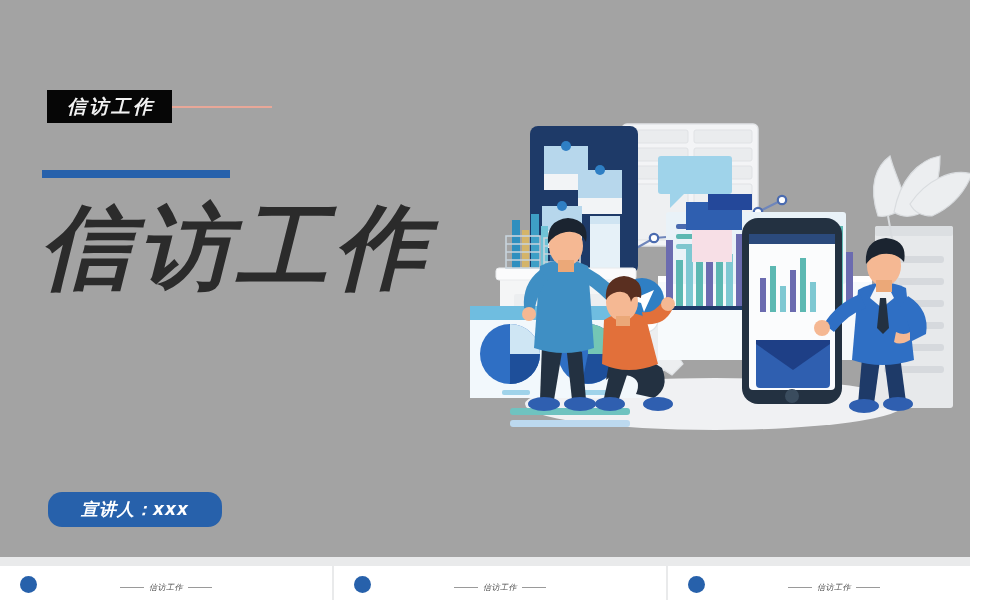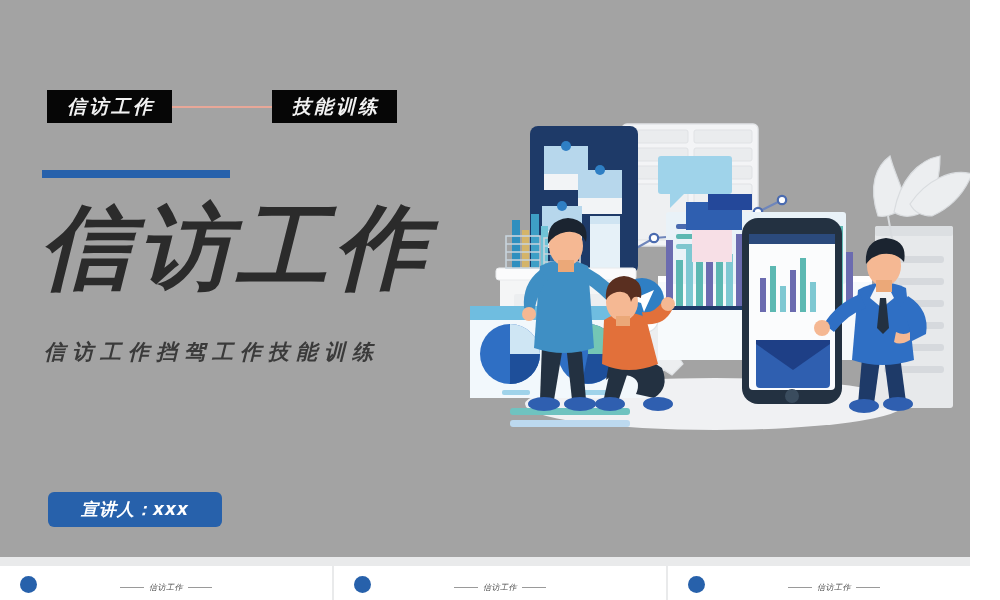--- a/index.html
+++ b/index.html
@@ -82,21 +82,21 @@
     font-family: "DejaVu Sans", "Liberation Sans", sans-serif;
   }
 
   
   .speaker-pill {
     position: absolute;
     left: 48px;
     top: 492px;
     height: 35px;
     min-width: 130px;
-    border-radius: 6px;
+    border-radius: 14px;
     background: #2761ab;
     color: #ffffff;
     display: flex;
     align-items: center;
     justify-content: center;
     padding: 0 22px;
     font-size: 17px;
     font-weight: 700;
     letter-spacing: 1px;
     white-space: nowrap;
@@ -170,26 +170,24 @@
 </style>
 </head>
 <body>
 
 <div class="slide">
 
   <div class="tag-row">
     <div class="tag-chip">信访工作</div>
     <div class="tag-link"></div>
     <div class="tag-link"></div>
-    <div class="tag-chip">技能训练</div>
   </div>
 
   <div class="accent-bar"></div>
   <div class="headline">信访工作</div>
-  <div class="subhead">信访工作挡驾工作技能训练</div>
 
   <div class="speaker-pill">宣讲人：xxx</div>
 
   <div class="illustration">
     <svg viewBox="0 0 520 330" width="520" height="330" xmlns="http://www.w3.org/2000/svg">
 
       <ellipse cx="245" cy="296" rx="190" ry="26" fill="#f0f1f3"></ellipse>
 
       <rect x="405" y="118" width="78" height="182" rx="3" fill="#e7e9eb"></rect>
       <rect x="405" y="118" width="78" height="10" rx="2" fill="#dcdfe2"></rect>

